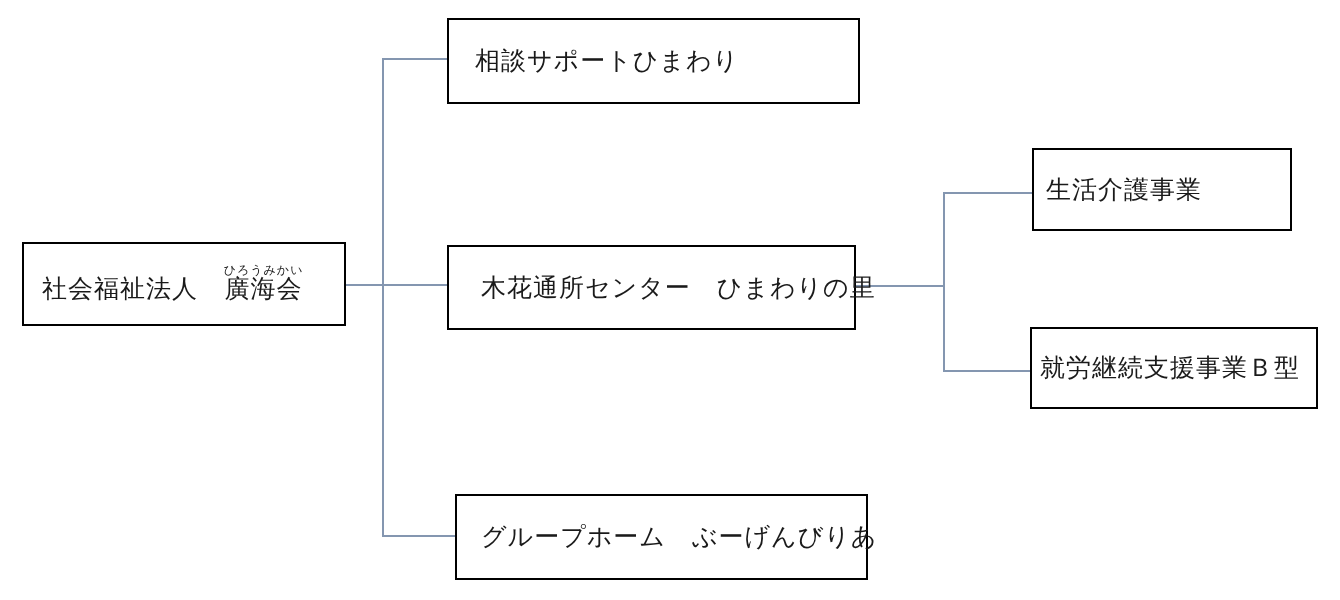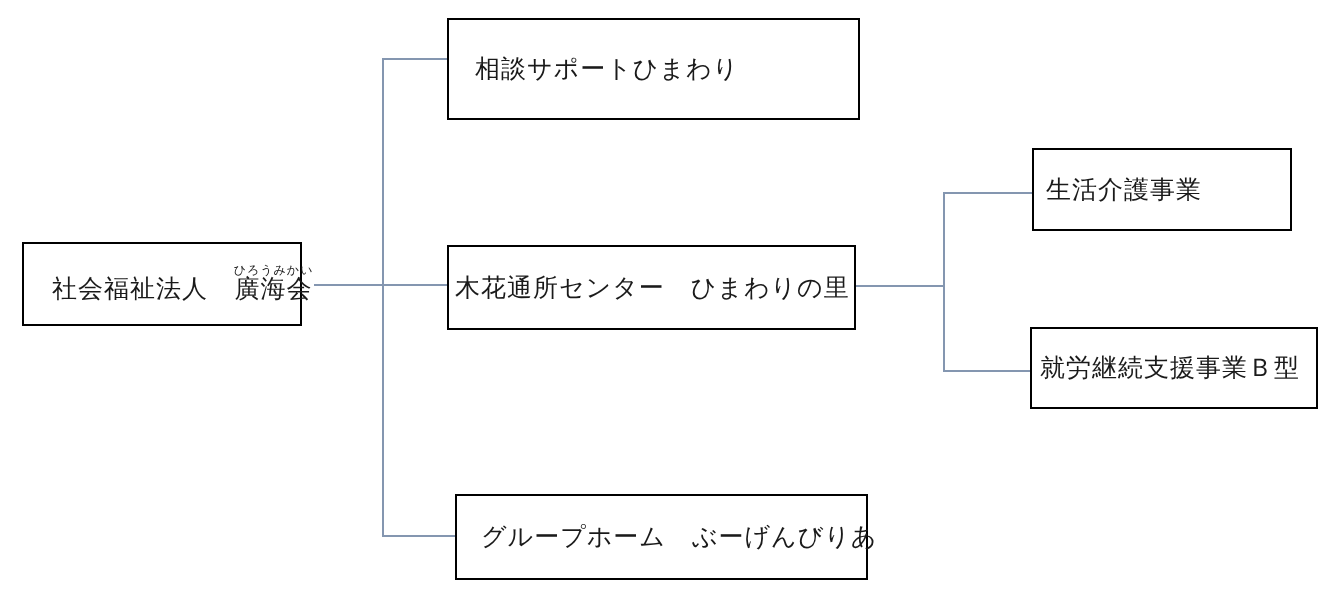--- a/index.html
+++ b/index.html
@@ -25,23 +25,23 @@
     position: absolute;
     border: 2px solid var(--box-border);
     background: var(--bg);
     display: flex;
     align-items: center;
     font-size: 25px;
     line-height: 1.2;
     white-space: nowrap;
     letter-spacing: 1px;
   }
-  .box-root   { left: 22px;   top: 242px; width: 280px; height: 84px; padding-left: 28px; }
-  .box-b1     { left: 447px;  top: 18px;  width: 413px; height: 102px; padding-left: 26px; }
-  .box-b2     { left: 447px;  top: 245px; width: 409px; height: 85px; padding-left: 6px; }
+  .box-root   { left: 22px;   top: 242px; width: 324px; height: 84px; padding-left: 18px; }
+  .box-b1     { left: 447px;  top: 18px;  width: 413px; height: 86px; padding-left: 26px; }
+  .box-b2     { left: 447px;  top: 245px; width: 409px; height: 85px; padding-left: 32px; }
   .box-b3     { left: 455px;  top: 494px; width: 413px; height: 86px; padding-left: 24px; }
   .box-s1     { left: 1032px; top: 148px; width: 260px; height: 83px; padding-left: 12px; }
   .box-s2     { left: 1030px; top: 327px; width: 288px; height: 82px; padding-left: 8px; }
 
   ruby { ruby-align: center; }
   ruby rt {
     font-size: 12px;
     letter-spacing: 1px;
     transform: translateY(-1px);
     text-align: center;

